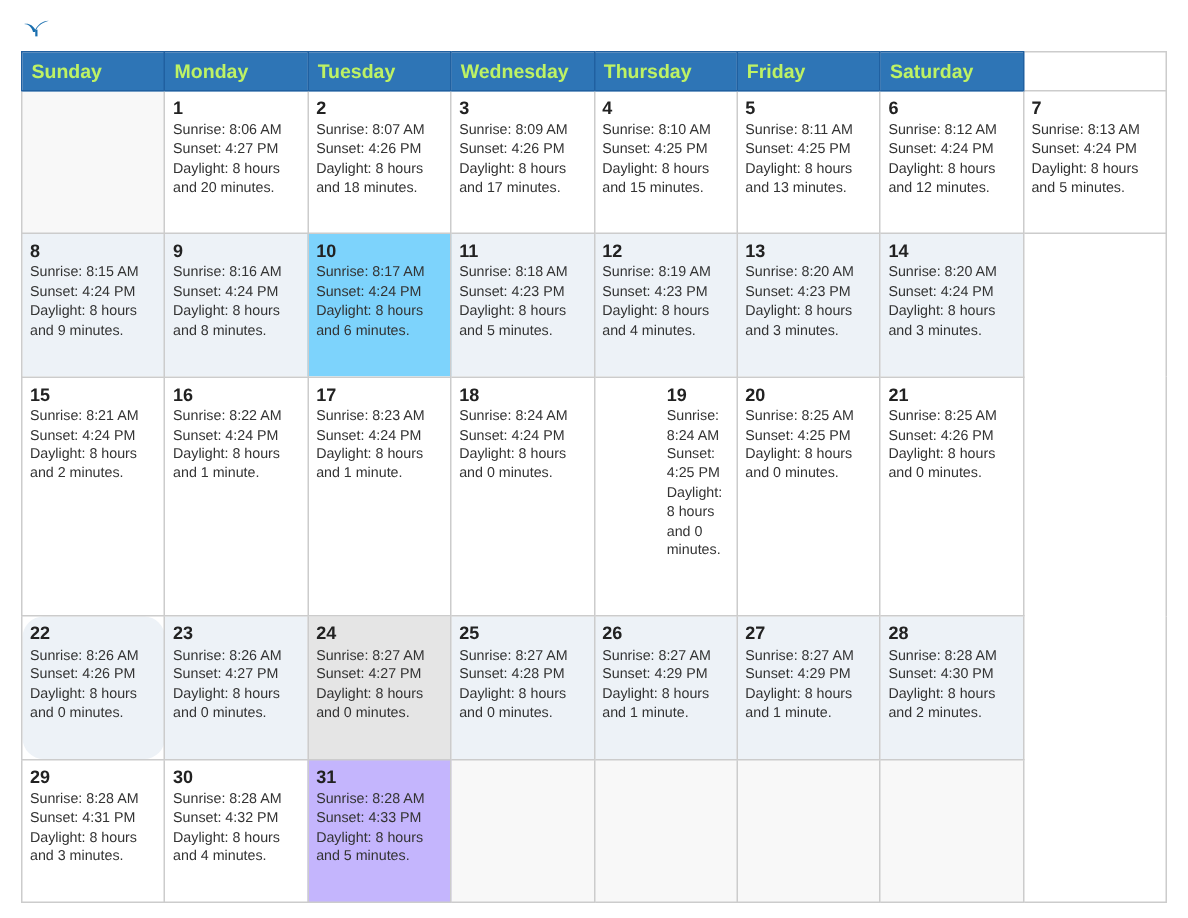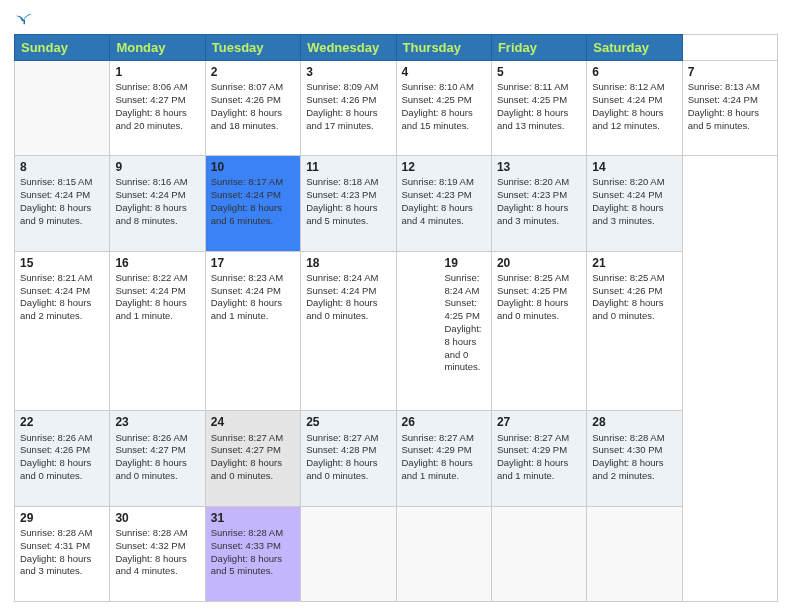--- a/index.html
+++ b/index.html
@@ -139,37 +139,37 @@
           <td style="background-color: rgb(255, 255, 255);"><span class="day-num">2</span><span>Sunrise: 8:07 AM</span><br><span>Sunset: 4:26 PM</span><br><span>Daylight: 8 hours and 18 minutes.</span></td>
           <td style="background-color: rgb(255, 255, 255);"><span class="day-num">3</span><span>Sunrise: 8:09 AM</span><br><span>Sunset: 4:26 PM</span><br><span>Daylight: 8 hours and 17 minutes.</span></td>
           <td style="background-color: rgb(255, 255, 255);"><span class="day-num">4</span><span>Sunrise: 8:10 AM</span><br><span>Sunset: 4:25 PM</span><br><span>Daylight: 8 hours and 15 minutes.</span></td>
           <td style="background-color: rgb(255, 255, 255);"><span class="day-num">5</span><span>Sunrise: 8:11 AM</span><br><span>Sunset: 4:25 PM</span><br><span>Daylight: 8 hours and 13 minutes.</span></td>
           <td style="background-color: rgb(255, 255, 255);"><span class="day-num">6</span><span>Sunrise: 8:12 AM</span><br><span>Sunset: 4:24 PM</span><br><span>Daylight: 8 hours and 12 minutes.</span></td>
           <td style="background-color: rgb(255, 255, 255);"><span class="day-num">7</span><span>Sunrise: 8:13 AM</span><br><span>Sunset: 4:24 PM</span><br><span>Daylight: 8 hours and 5 minutes.</span></td>
         </tr>
         <tr>
           <td style="background-color: rgb(237, 242, 247);"><span class="day-num">8</span><span>Sunrise: 8:15 AM</span><br><span>Sunset: 4:24 PM</span><br><span>Daylight: 8 hours and 9 minutes.</span></td>
           <td style="background-color: rgb(237, 242, 247);"><span class="day-num">9</span><span>Sunrise: 8:16 AM</span><br><span>Sunset: 4:24 PM</span><br><span>Daylight: 8 hours and 8 minutes.</span></td>
-          <td style="background-color: #3b82f6;"><span class="day-num">10</span><span>Sunrise: 8:17 AM</span><br><span>Sunset: 4:24 PM</span><br><span>Daylight: 8 hours and 6 minutes.</span></td>
+          <td style="background-color: #7dd3fc;"><span class="day-num">10</span><span>Sunrise: 8:17 AM</span><br><span>Sunset: 4:24 PM</span><br><span>Daylight: 8 hours and 6 minutes.</span></td>
           <td style="background-color: rgb(237, 242, 247);"><span class="day-num">11</span><span>Sunrise: 8:18 AM</span><br><span>Sunset: 4:23 PM</span><br><span>Daylight: 8 hours and 5 minutes.</span></td>
           <td style="background-color: rgb(237, 242, 247);"><span class="day-num">12</span><span>Sunrise: 8:19 AM</span><br><span>Sunset: 4:23 PM</span><br><span>Daylight: 8 hours and 4 minutes.</span></td>
           <td style="background-color: rgb(237, 242, 247);"><span class="day-num">13</span><span>Sunrise: 8:20 AM</span><br><span>Sunset: 4:23 PM</span><br><span>Daylight: 8 hours and 3 minutes.</span></td>
           <td style="background-color: rgb(237, 242, 247);"><span class="day-num">14</span><span>Sunrise: 8:20 AM</span><br><span>Sunset: 4:24 PM</span><br><span>Daylight: 8 hours and 3 minutes.</span></td>
         </tr>
         <tr>
           <td style="background-color: rgb(255, 255, 255);"><span class="day-num">15</span><span>Sunrise: 8:21 AM</span><br><span>Sunset: 4:24 PM</span><br><span>Daylight: 8 hours and 2 minutes.</span></td>
           <td style="background-color: rgb(255, 255, 255);"><span class="day-num">16</span><span>Sunrise: 8:22 AM</span><br><span>Sunset: 4:24 PM</span><br><span>Daylight: 8 hours and 1 minute.</span></td>
           <td style="background-color: rgb(255, 255, 255);"><span class="day-num">17</span><span>Sunrise: 8:23 AM</span><br><span>Sunset: 4:24 PM</span><br><span>Daylight: 8 hours and 1 minute.</span></td>
           <td style="background-color: rgb(255, 255, 255);"><span class="day-num">18</span><span>Sunrise: 8:24 AM</span><br><span>Sunset: 4:24 PM</span><br><span>Daylight: 8 hours and 0 minutes.</span></td>
           <td style="background-color: rgb(255, 255, 255); padding-left: 48px;"><span class="day-num">19</span><span>Sunrise: 8:24 AM</span><br><span>Sunset: 4:25 PM</span><br><span>Daylight: 8 hours and 0 minutes.</span></td>
           <td style="background-color: rgb(255, 255, 255);"><span class="day-num">20</span><span>Sunrise: 8:25 AM</span><br><span>Sunset: 4:25 PM</span><br><span>Daylight: 8 hours and 0 minutes.</span></td>
           <td style="background-color: rgb(255, 255, 255);"><span class="day-num">21</span><span>Sunrise: 8:25 AM</span><br><span>Sunset: 4:26 PM</span><br><span>Daylight: 8 hours and 0 minutes.</span></td>
         </tr>
         <tr>
-          <td style="background-color: rgb(237, 242, 247);"><span class="day-num">22</span><span>Sunrise: 8:26 AM</span><br><span>Sunset: 4:26 PM</span><br><span>Daylight: 8 hours and 0 minutes.</span></td>
+          <td style="background-color: rgb(237, 242, 247); border-radius: 14px;"><span class="day-num">22</span><span>Sunrise: 8:26 AM</span><br><span>Sunset: 4:26 PM</span><br><span>Daylight: 8 hours and 0 minutes.</span></td>
           <td style="background-color: rgb(237, 242, 247);"><span class="day-num">23</span><span>Sunrise: 8:26 AM</span><br><span>Sunset: 4:27 PM</span><br><span>Daylight: 8 hours and 0 minutes.</span></td>
           <td style="background-color: #e5e5e5;"><span class="day-num">24</span><span>Sunrise: 8:27 AM</span><br><span>Sunset: 4:27 PM</span><br><span>Daylight: 8 hours and 0 minutes.</span></td>
           <td style="background-color: rgb(237, 242, 247);"><span class="day-num">25</span><span>Sunrise: 8:27 AM</span><br><span>Sunset: 4:28 PM</span><br><span>Daylight: 8 hours and 0 minutes.</span></td>
           <td style="background-color: rgb(237, 242, 247);"><span class="day-num">26</span><span>Sunrise: 8:27 AM</span><br><span>Sunset: 4:29 PM</span><br><span>Daylight: 8 hours and 1 minute.</span></td>
           <td style="background-color: rgb(237, 242, 247);"><span class="day-num">27</span><span>Sunrise: 8:27 AM</span><br><span>Sunset: 4:29 PM</span><br><span>Daylight: 8 hours and 1 minute.</span></td>
           <td style="background-color: rgb(237, 242, 247);"><span class="day-num">28</span><span>Sunrise: 8:28 AM</span><br><span>Sunset: 4:30 PM</span><br><span>Daylight: 8 hours and 2 minutes.</span></td>
         </tr>
         <tr>
           <td style="background-color: rgb(255, 255, 255); border-radius: 30px;"><span class="day-num">29</span><span>Sunrise: 8:28 AM</span><br><span>Sunset: 4:31 PM</span><br><span>Daylight: 8 hours and 3 minutes.</span></td>
           <td style="background-color: rgb(255, 255, 255);"><span class="day-num">30</span><span>Sunrise: 8:28 AM</span><br><span>Sunset: 4:32 PM</span><br><span>Daylight: 8 hours and 4 minutes.</span></td>

